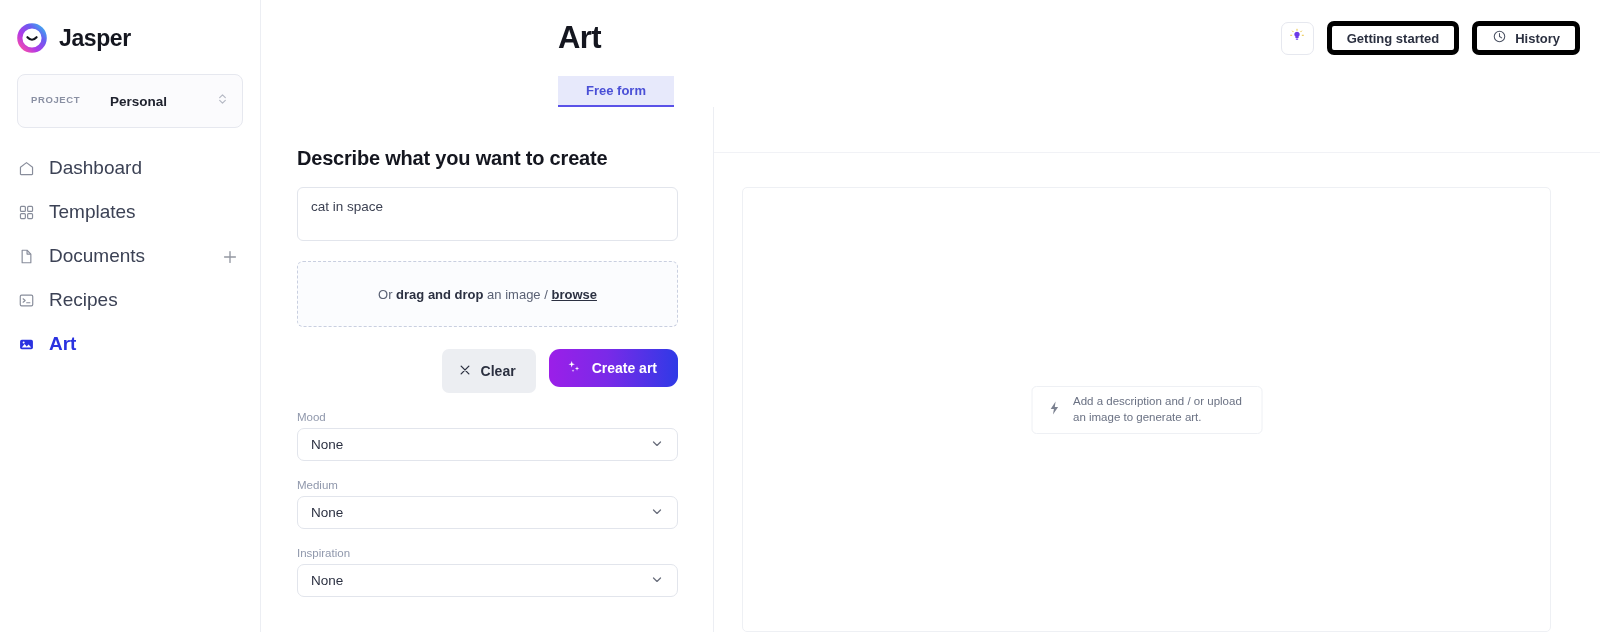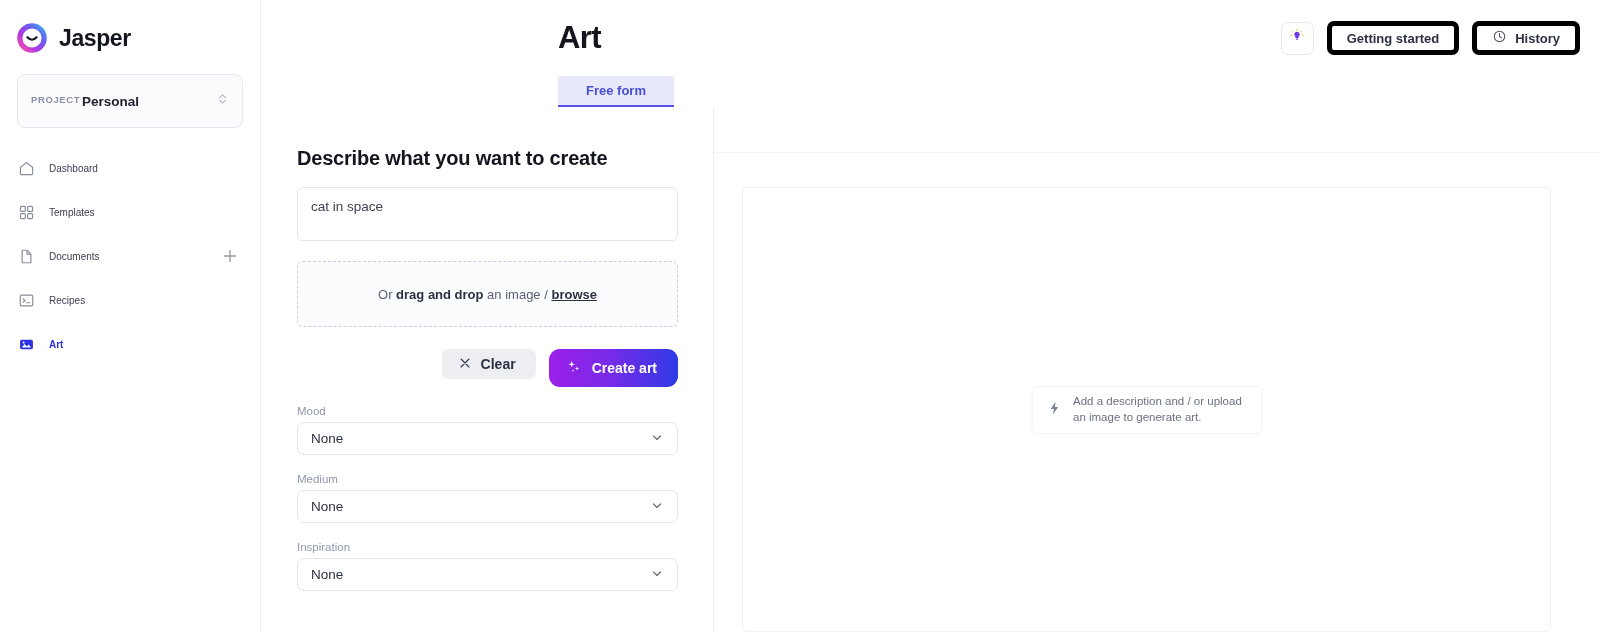--- a/index.html
+++ b/index.html
@@ -29,31 +29,31 @@
     height: 54px;
     border: 1px solid #e6e8ef;
     border-radius: 8px;
     background: #fbfbfd;
     display: flex; align-items: center;
     padding: 0 13px;
     position: relative;
   }
   .project-texts { display: flex; flex-direction: row; gap: 2px; }
   .project-label { font-size: 9.5px; letter-spacing: 0.6px; color: #8a90a3; font-weight: 600; }
-  .project-value { font-size: 13.5px; font-weight: bold; color: #20232f; }
+  .project-value { font-size: 13.5px; font-weight: bold; color: #20232f; margin-left: 28px; }
   .project-chevrons { position: absolute; right: 12px; top: 50%; transform: translateY(-50%); opacity: .55; }
 
   .nav { margin-top: 18px; }
   .nav-item {
     height: 44px;
     display: flex; align-items: center;
     padding: 0 16px 0 17px;
     gap: 14px;
     color: #3c4255;
-    font-size: 10px;
+    font-size: 19px;
     cursor: pointer;
     position: relative;
   }
   .nav-item .nav-ico { width: 18px; height: 18px; flex: 0 0 18px; display: flex; align-items: center; justify-content: center; opacity: .72; }
   .nav-item.active { color: #2a32e0; font-weight: bold; }
   .nav-item.active .nav-ico { opacity: 1; }
   .nav-add { position: absolute; right: 22px; top: 50%; transform: translateY(-50%); width: 16px; height: 16px; opacity: .6; cursor: pointer; }
 
   
   .main { flex: 1 1 auto; height: 632px; display: flex; flex-direction: column; min-width: 0; }
@@ -126,21 +126,21 @@
     background: #fbfcfe;
     display: flex; align-items: center; justify-content: center;
     font-size: 13px; color: #5b6275;
     cursor: pointer;
   }
   .dropzone b { color: #2c3142; font-weight: bold; }
   .dropzone u { color: #2c3142; text-decoration: underline; font-weight: bold; }
 
   .btn-row { margin-top: 22px; width: 381px; display: flex; justify-content: flex-end; gap: 13px; }
   .btn-clear {
-    height: 30px; padding: 0 20px 0 16px;
+    height: 44px; padding: 0 20px 0 16px;
     border-radius: 7px; border: none;
     background: #eceef2; color: #2b3040;
     font-size: 14px; font-weight: bold;
     display: flex; align-items: center; gap: 9px;
     cursor: pointer;
     font-family: "Liberation Sans", sans-serif;
   }
   .btn-create {
     height: 38px; padding: 0 21px 0 17px;
     border-radius: 11px; border: none;

